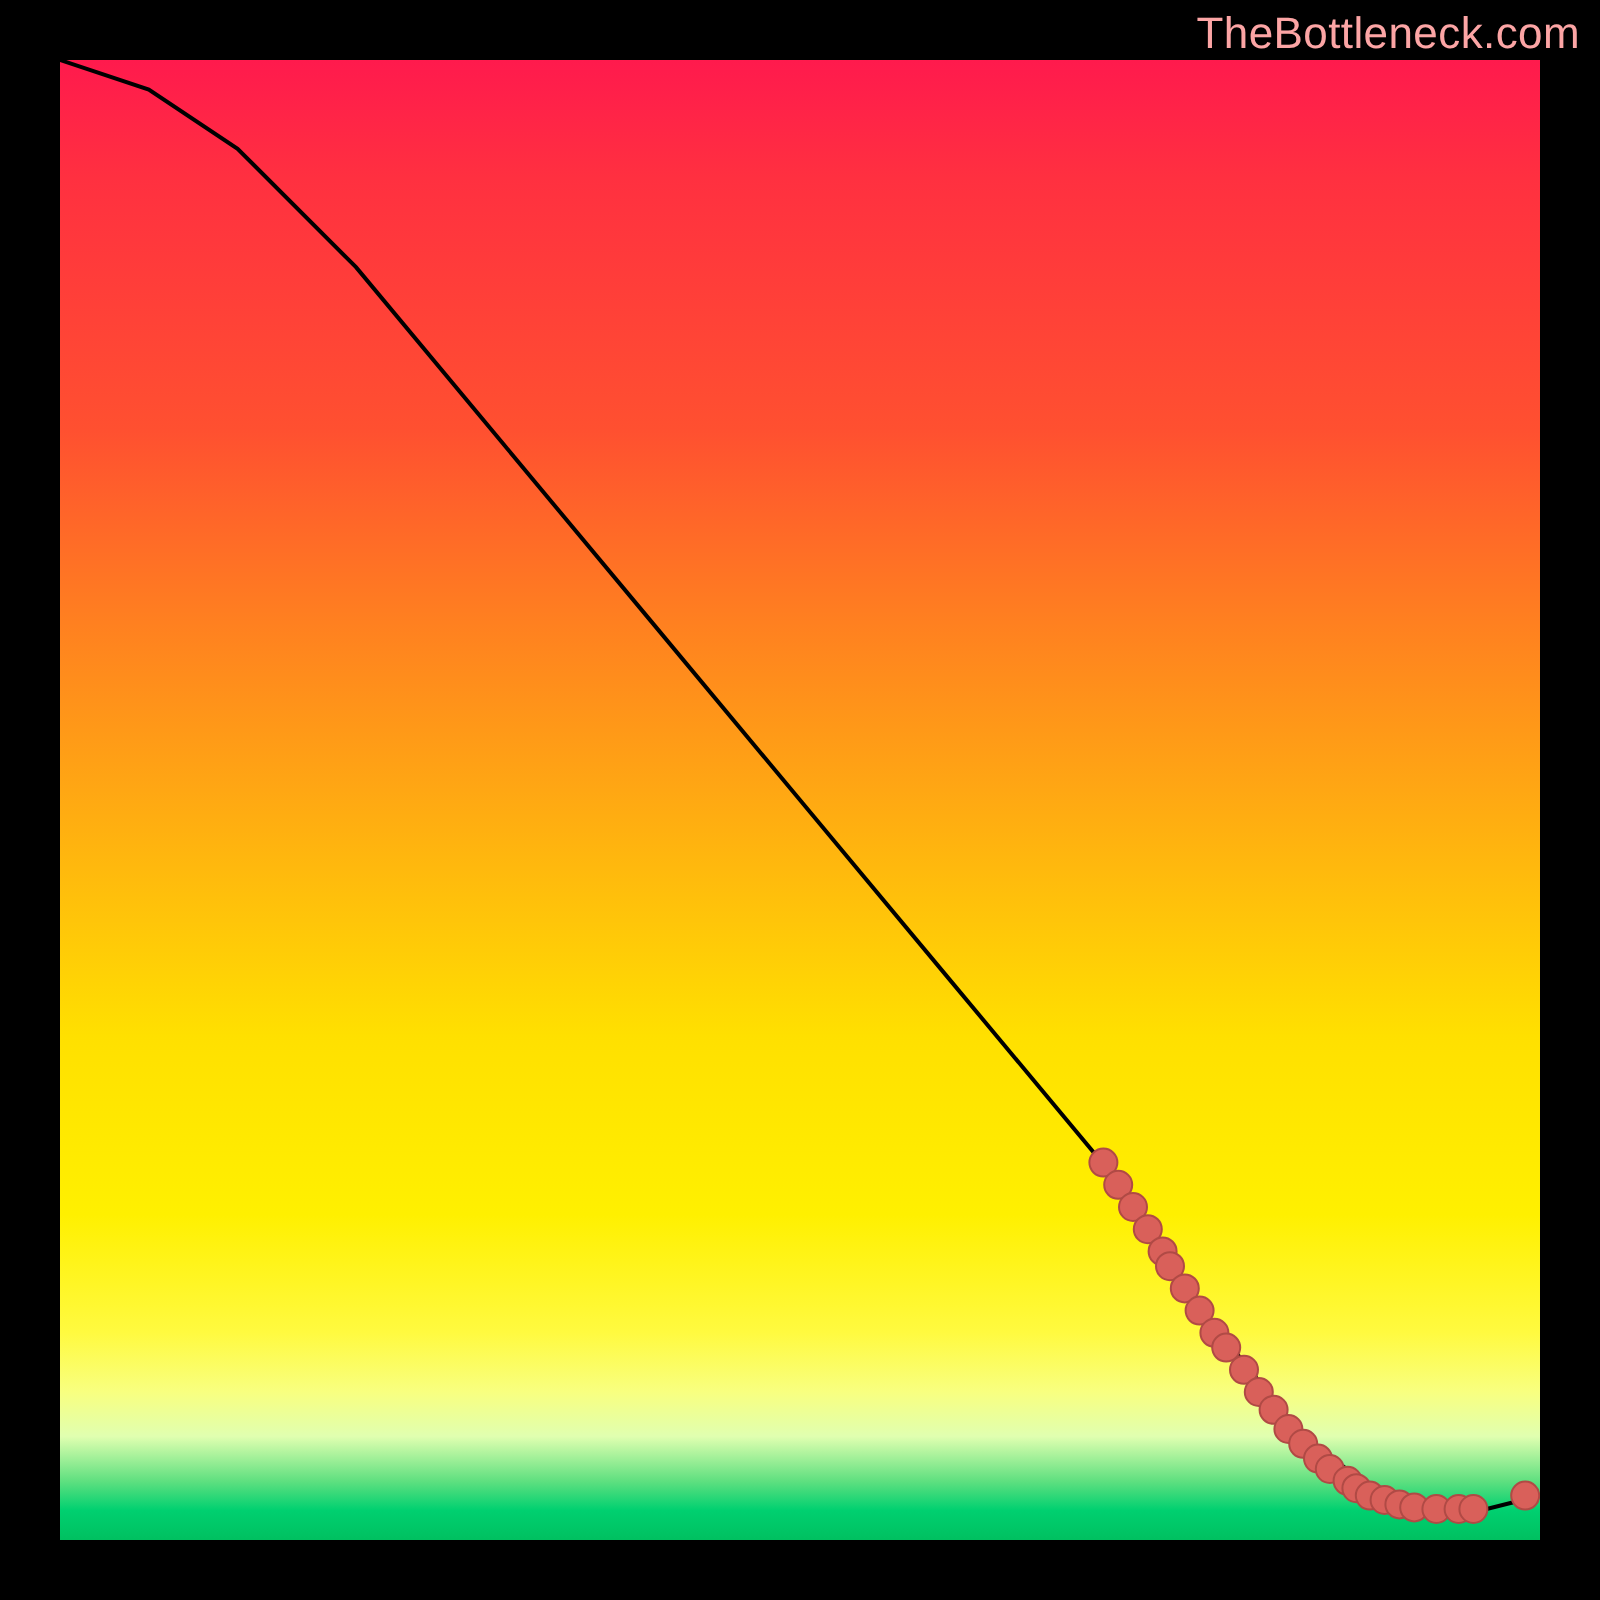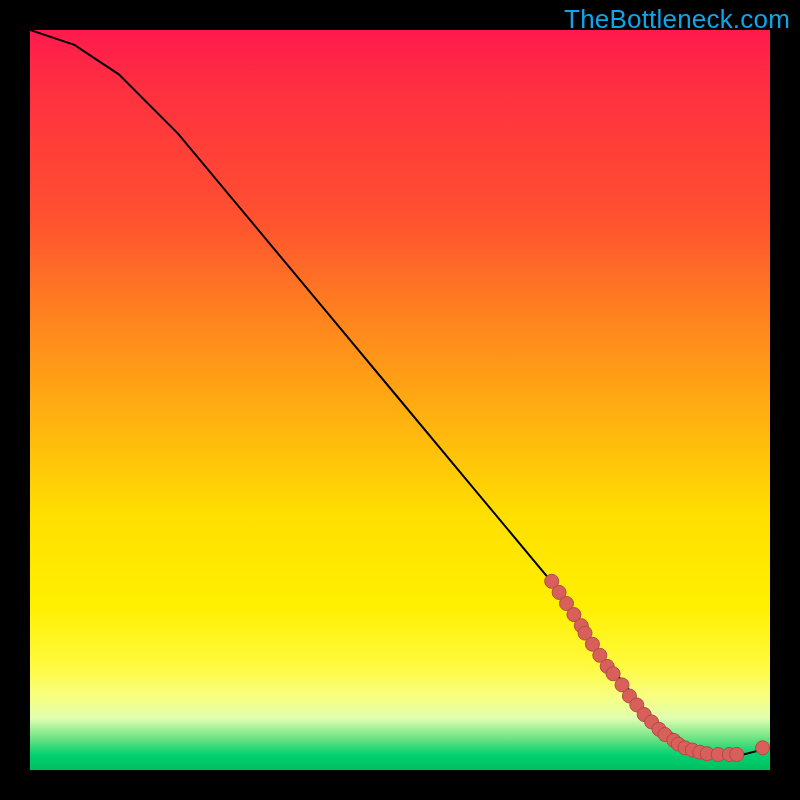--- a/index.html
+++ b/index.html
@@ -44,22 +44,22 @@
     position: absolute;
     left: 0;
     top: 0;
     width: 740px;
     height: 740px;
   }
   .watermark {
     position: absolute;
     top: 4px;
     right: 10px;
-    color: #0ea5e9;
-    font-size: 26px;
+    color: #fca5a5;
+    font-size: 22px;
     font-weight: 500;
     letter-spacing: 0.2px;
   }
 </style>
 </head>
 <body>
 
 <div class="frame">
   <div class="watermark">TheBottleneck.com</div>
 

